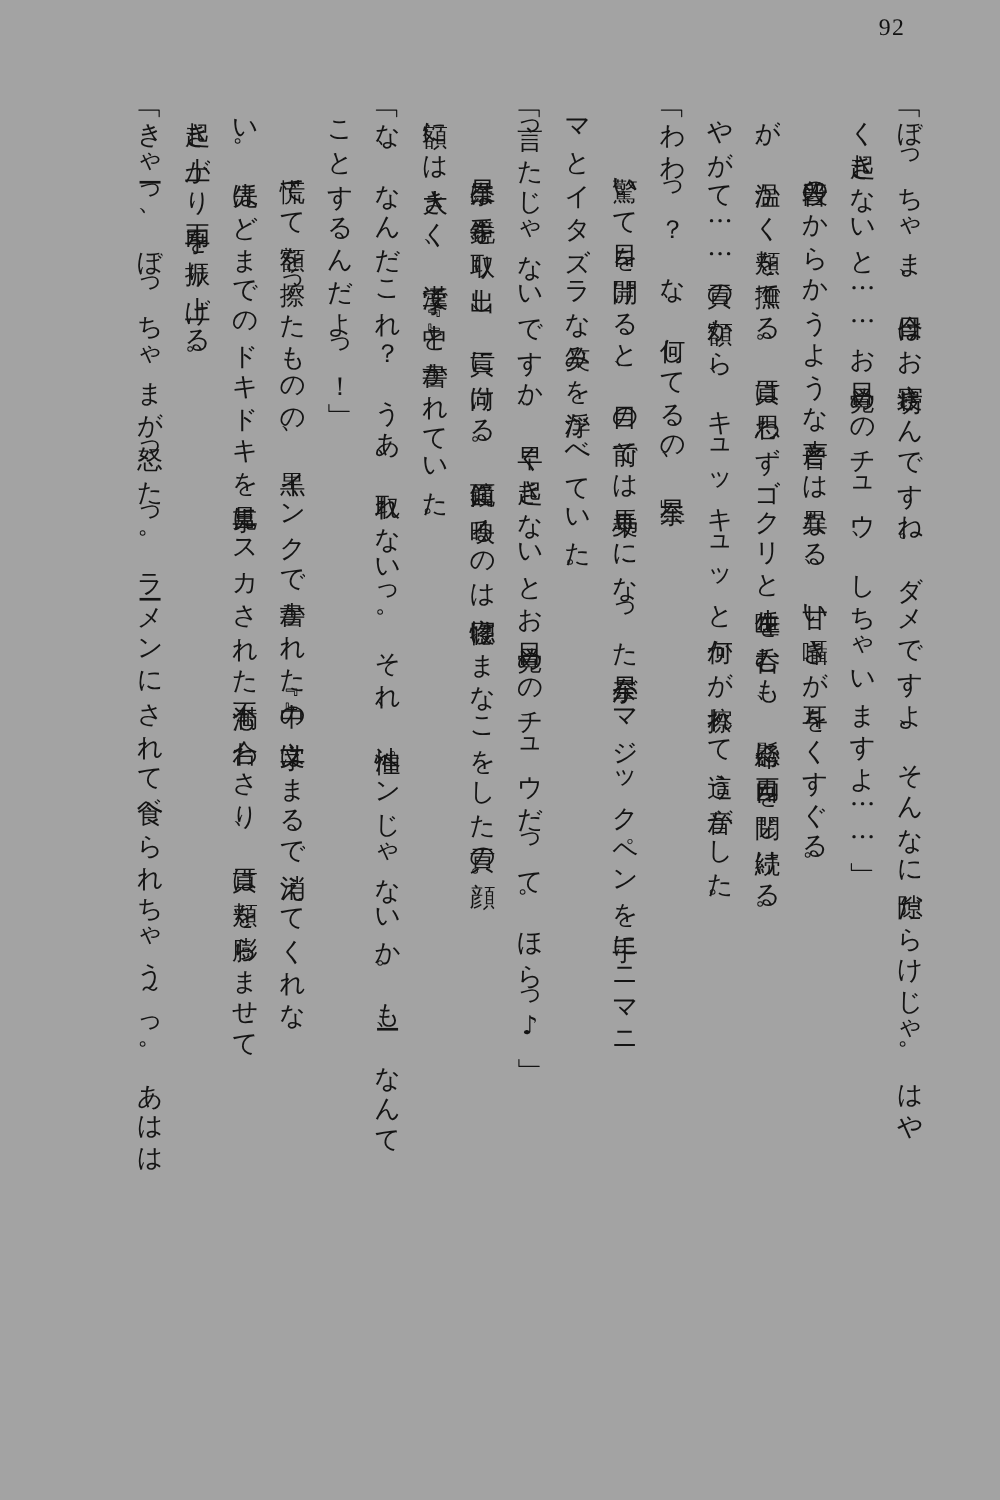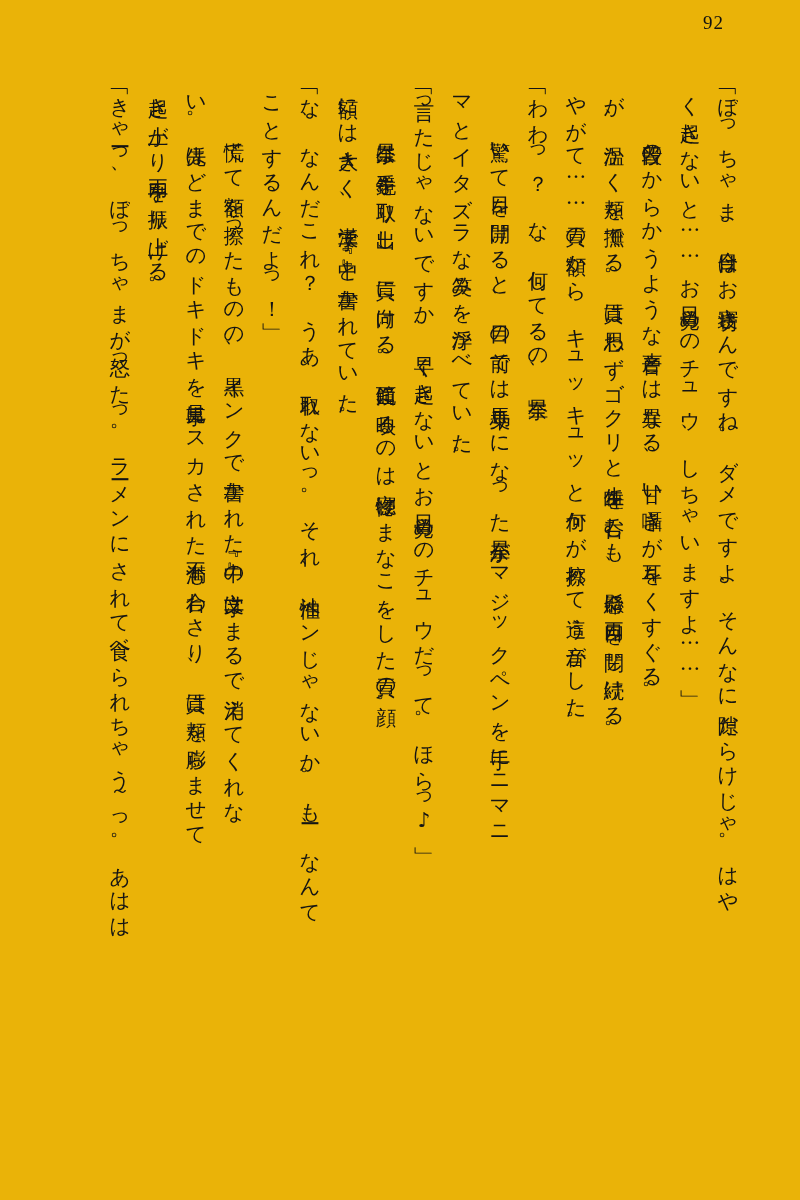--- a/index.html
+++ b/index.html
@@ -12,21 +12,21 @@
     height: 1200px;
     font-family: "Liberation Serif", "DejaVu Serif", serif;
     color: #1a1a1a;
     overflow: hidden;
   }
   .page {
     position: relative;
     width: 800px;
     height: 1200px;
     box-sizing: border-box;
-    background: #eab308;
+    background: #a3a3a3;
   }
   .page-number {
     position: absolute;
     top: 12px;
     right: 76px;
     font-size: 19px;
     letter-spacing: 1px;
     color: #111;
     font-family: "Liberation Serif", "DejaVu Serif", serif;
   }

